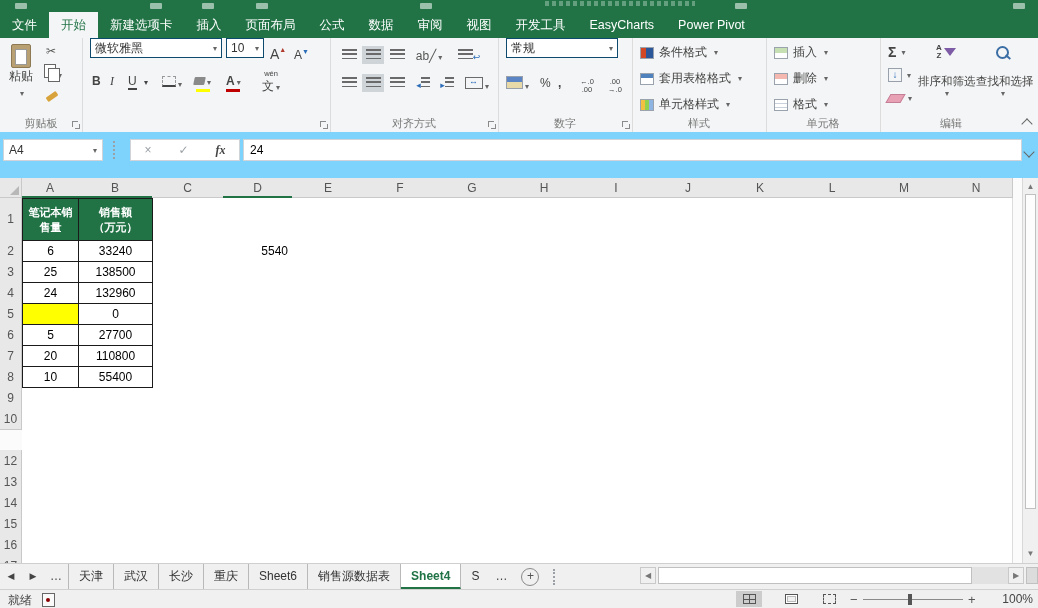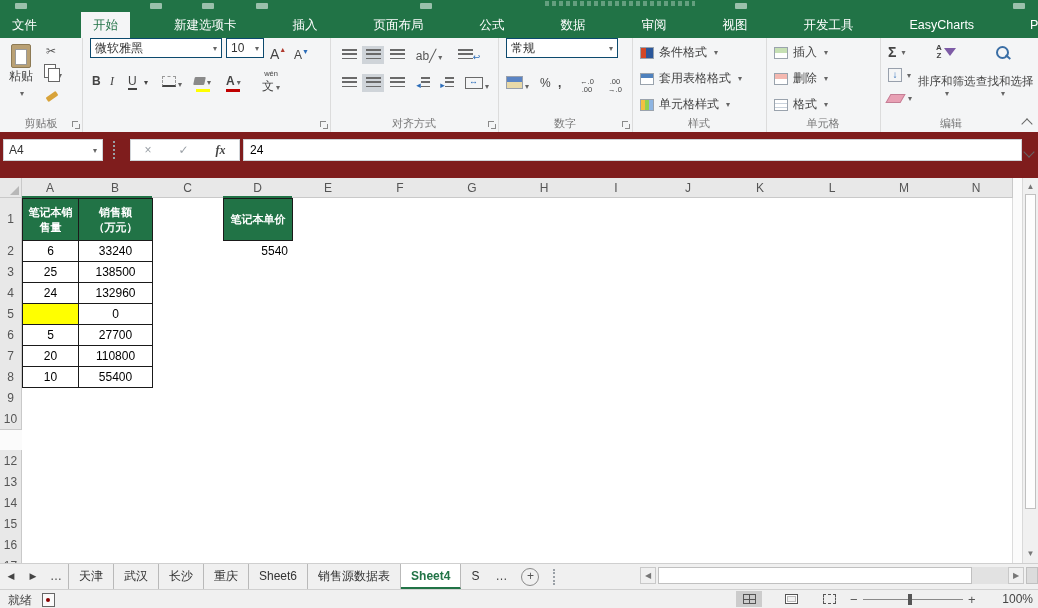--- a/index.html
+++ b/index.html
@@ -4,21 +4,21 @@
 <style>
   html,body{margin:0;padding:0;background:#888;}
   #app{position:relative;width:1038px;height:608px;overflow:hidden;background:#fff;
        font-family:"Liberation Sans","DejaVu Sans",sans-serif;font-size:12px;color:#333;-webkit-font-smoothing:antialiased;}
   
   #titlebar{position:absolute;left:0;top:0;width:1038px;height:12px;background:#217346;}
   .qat-frag{position:absolute;top:3px;height:6px;background:rgba(255,255,255,.55);border-radius:1px;}
   #title-frag{position:absolute;left:545px;top:1px;width:150px;height:5px;opacity:.35;
     background:repeating-linear-gradient(90deg,#dff0e6 0 4px,transparent 4px 7px);}
   
-  #tabbar{position:absolute;left:0;top:12px;width:1038px;height:26px;background:#217346;display:flex;align-items:flex-end;gap:32px;}
+  #tabbar{position:absolute;left:0;top:12px;width:1038px;height:26px;background:#217346;display:flex;align-items:flex-end;}
   .apptab{padding:0 12px;line-height:26px;color:#fff;font-size:12.5px;white-space:nowrap;cursor:default;}
   .apptab.active{background:#f4f5f6;color:#217346;}
   #topbar-right{position:absolute;right:0;top:12px;height:26px;display:flex;align-items:center;color:#fff;}
   .tellme{display:flex;align-items:center;gap:5px;padding:0 14px;}
   .bulb{width:10px;height:10px;border:1px solid #fff;border-radius:50%;position:relative;}
   .bulb:after{content:"";position:absolute;left:3px;top:9px;width:3px;height:2px;background:#fff;}
   .user{padding:0 12px;white-space:nowrap;}
   .share{background:#1a5c38;height:26px;display:flex;align-items:center;gap:6px;padding:0 12px;}
   .person{width:11px;height:11px;position:relative;}
   .person:before{content:"";position:absolute;left:2px;top:0;width:5px;height:5px;border:1px solid #fff;border-radius:50%;}
@@ -68,21 +68,21 @@
   .fillbox{display:inline-block;width:12px;height:12px;border:1px solid #98a0ac;color:#2b6cb8;font-size:10px;line-height:12px;text-align:center;}
   .eraser{display:inline-block;width:13px;height:7px;background:#e8a0b4;transform:skewX(-30deg);border:1px solid #c47e95;}
   .az{font-size:8px;line-height:8px;font-weight:bold;color:#444;text-align:center;}
   .funnel{width:0;height:0;border-left:6px solid transparent;border-right:6px solid transparent;border-top:8px solid #7d5ba6;display:inline-block;}
   .lens{width:9px;height:9px;border:2px solid #3a6ea5;border-radius:50%;position:relative;display:inline-block;}
   .lens:after{content:"";position:absolute;left:7px;top:8px;width:6px;height:2px;background:#3a6ea5;transform:rotate(40deg);}
   .bigbtn{position:absolute;text-align:center;color:#444;font-size:11.5px;}
   .chev-up{position:absolute;width:7px;height:7px;border-left:1px solid #666;border-top:1px solid #666;transform:rotate(45deg);}
   .chev-dn{position:absolute;width:7px;height:7px;border-right:1px solid #666;border-bottom:1px solid #666;transform:rotate(45deg);}
   
-  #fxbar{position:absolute;left:0;top:132px;width:1038px;height:46px;background:#7f1d1d;}
+  #fxbar{position:absolute;left:0;top:132px;width:1038px;height:46px;background:#7dd3fc;}
   .fxbox{position:absolute;top:7px;height:22px;background:#fff;border:1px solid #d0d4d8;box-sizing:border-box;display:flex;align-items:center;}
   #namebox{left:3px;width:100px;padding:0 5px;}
   #namebox .dd{margin-left:auto;}
   .vdots{position:absolute;left:113px;top:9px;height:18px;width:0;border-left:2px dotted #9aa0a6;}
   #fxbtns{left:130px;width:110px;justify-content:space-around;color:#9aa0a6;}
   #fxbtns .fx{font-family:"Liberation Serif",serif;font-style:italic;color:#444;font-weight:bold;}
   #fxfield{left:243px;width:779px;padding:0 6px;color:#000;}
   
   #sheet{position:absolute;left:0;top:178px;width:1022px;height:385px;background:#fbfbfb;overflow:hidden;}
   .hd{position:absolute;background:#e8e8e8;border-right:1px solid #c9c9c9;border-bottom:1px solid #c9c9c9;
@@ -589,23 +589,20 @@
       <div class="gc" style="left: 868px; top: 377px; width: 73px; height: 22px;"></div>
       <div class="gc" style="left: 940px; top: 377px; width: 73px; height: 22px;"></div>
       <div class="dcell green" style="left: 22px; top: 20px; width: 57px; height: 43px; background: rgb(33, 115, 70); color: rgb(255, 255, 255);">
         <div>笔记本销</div>
         <div>售量</div>
       </div>
       <div class="dcell green" style="left: 78px; top: 20px; width: 75px; height: 43px; background: rgb(33, 115, 70); color: rgb(255, 255, 255);">
         <div>销售额</div>
         <div>（万元）</div>
       </div>
-      <div class="dcell green" style="left: 223px; top: 20px; width: 70px; height: 43px; background: rgb(33, 115, 70); color: rgb(255, 255, 255);">
-        <div>笔记本单价</div>
-      </div>
       <div class="dcell " style="left: 22px; top: 62px; width: 57px; height: 22px;">6</div>
       <div class="dcell " style="left: 78px; top: 62px; width: 75px; height: 22px;">33240</div>
       <div class="dcell " style="left: 22px; top: 83px; width: 57px; height: 22px;">25</div>
       <div class="dcell " style="left: 78px; top: 83px; width: 75px; height: 22px;">138500</div>
       <div class="dcell " style="left: 22px; top: 104px; width: 57px; height: 22px;">24</div>
       <div class="dcell " style="left: 78px; top: 104px; width: 75px; height: 22px;">132960</div>
       <div class="dcell yellow" style="left: 22px; top: 125px; width: 57px; height: 22px; background: rgb(255, 255, 0);"></div>
       <div class="dcell " style="left: 78px; top: 125px; width: 75px; height: 22px;">0</div>
       <div class="dcell " style="left: 22px; top: 146px; width: 57px; height: 22px;">5</div>
       <div class="dcell " style="left: 78px; top: 146px; width: 75px; height: 22px;">27700</div>

